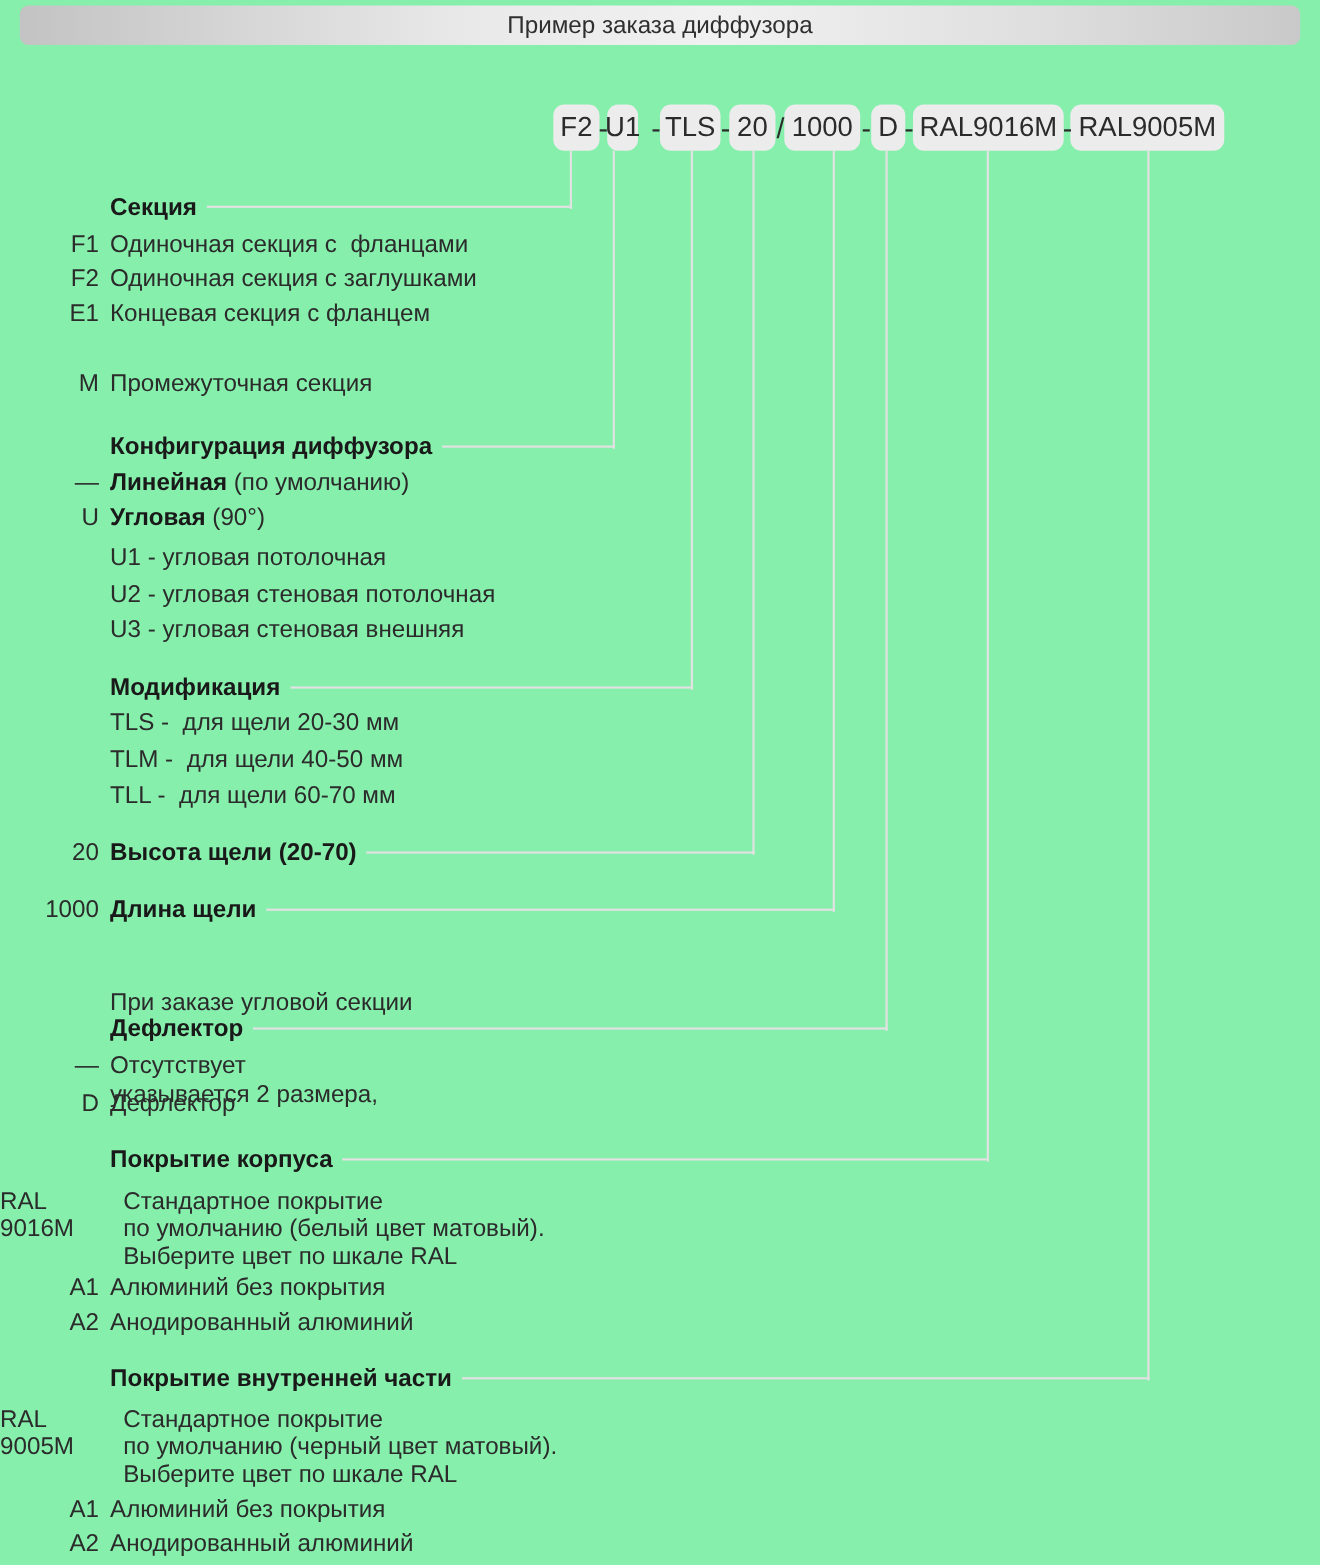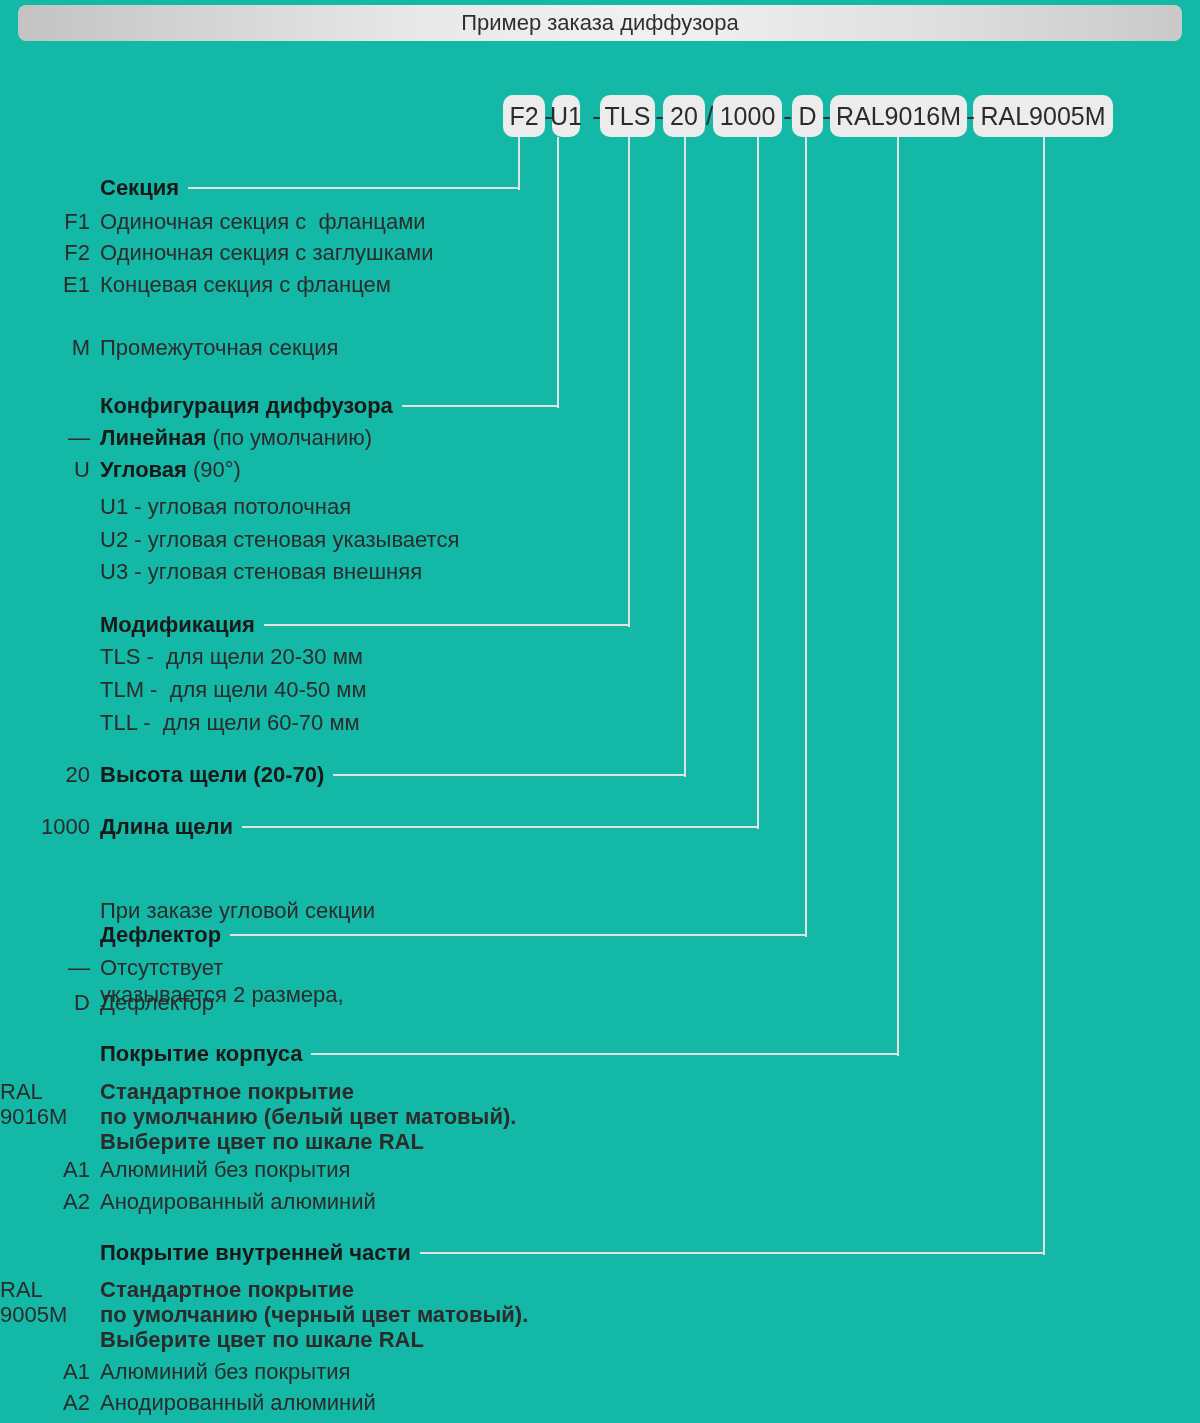--- a/index.html
+++ b/index.html
@@ -1,19 +1,19 @@
 <!DOCTYPE html>
 <html><head>
 <meta charset="utf-8">
 <style>
   html,body{margin:0;padding:0;background:#fff;}
   #page{
     position:relative;
     width:1200px;height:1423px;
-    background:#14b8a6;
+    background:#86efac;
     font-family:"Liberation Sans","DejaVu Sans",sans-serif;
     color:#2b2b2b;
     font-size:22px;
     overflow:hidden;
   }
   
   .titlebar{
     position:absolute;left:18px;top:5px;width:1164px;height:36px;
     border-radius:8px;
     background:linear-gradient(to right,#c3c3c3 0%,#e9e9e9 35%,#f1f1f1 55%,#dedede 80%,#c9c9c9 100%);
@@ -38,21 +38,21 @@
   .row{position:absolute;left:0;height:32px;display:flex;align-items:center;}
   .ccell{flex:none;width:90px;text-align:right;white-space:pre;color:#2b2b2b;}
   .label{margin-left:10px;white-space:pre;color:#2b2b2b;}
   .heading{margin-left:10px;white-space:pre;font-weight:700;color:#191919;}
   .hline{flex:1;height:2px;background:#e2e2e2;margin-left:9px;}
   .bld{font-weight:700;color:#191919;}
   
   .note{position:absolute;left:100px;line-height:28px;white-space:pre;color:#2b2b2b;}
   .ralrow{position:absolute;left:0;display:flex;line-height:25px;}
   .ralrow .codecol{flex:none;width:90px;text-align:left;white-space:pre;}
-  .ralrow .textcol{margin-left:10px;white-space:pre;font-weight:bold;}
+  .ralrow .textcol{margin-left:22px;white-space:pre;}
   .blk{display:block;}
 </style>
 </head>
 <body>
 
 <div id="page">
 
   <div class="titlebar">
     <span class="t">Пример заказа диффузора</span>
   </div>
@@ -133,21 +133,21 @@
   <div class="row" style="top:454px">
     <span class="ccell">U</span>
     <span class="label"><span class="bld">Угловая</span><span> (90°)</span></span>
   </div>
   <div class="row" style="top:491px">
     <span class="ccell"></span>
     <span class="label">U1 - угловая потолочная</span>
   </div>
   <div class="row" style="top:524px">
     <span class="ccell"></span>
-    <span class="label">U2 - угловая стеновая указывается</span>
+    <span class="label">U2 - угловая стеновая потолочная</span>
   </div>
   <div class="row" style="top:556px">
     <span class="ccell"></span>
     <span class="label">U3 - угловая стеновая внешняя</span>
   </div>
 
   <div class="row" style="top:609px;width:630px">
     <span class="ccell"></span>
     <span class="heading">Модификация</span>
     <span class="hline"></span>

